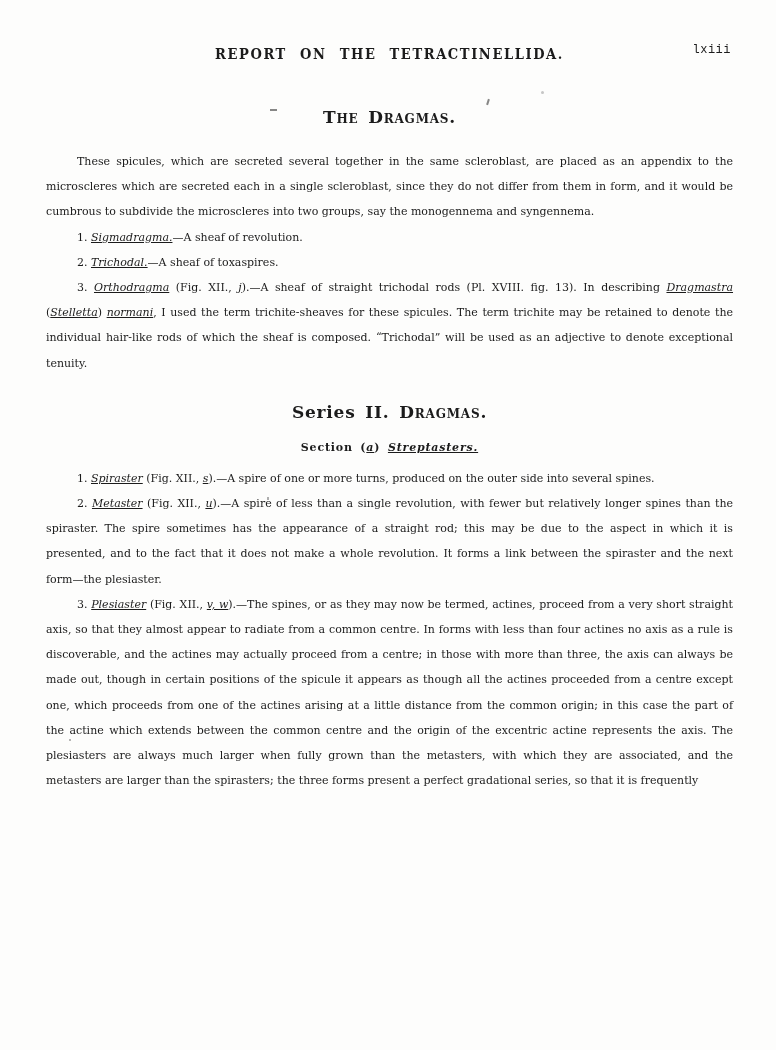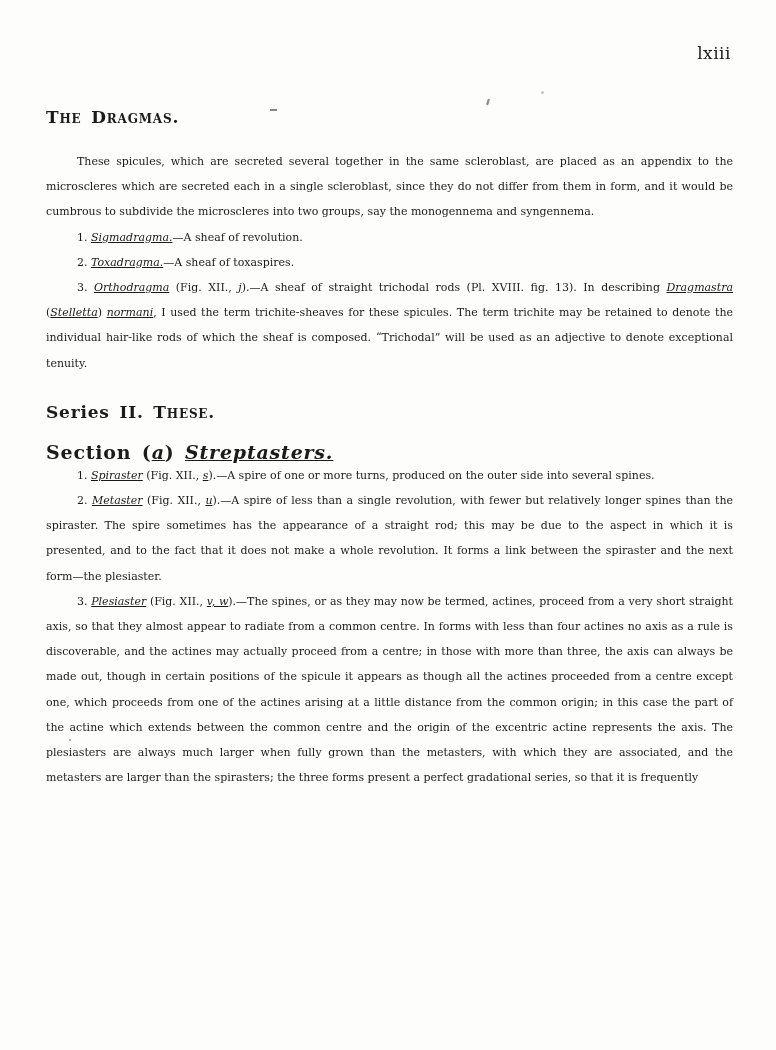--- a/index.html
+++ b/index.html
@@ -28,33 +28,35 @@
     font-size: 14.5px;
     letter-spacing: 1.6px;
     word-spacing: 7px;
     font-weight: 700;
     font-stretch: condensed;
   }
   .folio {
     position: absolute;
     right: 2px;
     top: -1px;
-    font-size: 17px;
+    font-size: 12px;
     letter-spacing: 0.5px;
+    font-family: Liberation Mono, monospace;
   }
   .heading-center {
+    text-align: center;
     font-weight: 700;
     font-size: 17px;
     letter-spacing: 0.8px;
     word-spacing: 3px;
-    margin: 0;
+    margin: 12px;
   }
   .h-dragmas   { margin-top: 41px; }
   .h-series    { margin-top: 26px; font-weight: 700; }
-  .h-section   { margin-top: 19px; font-weight: 700; font-size: 19px; }
+  .h-section   { margin-top: 19px; font-weight: 700; font-size: 11px; }
   .body-text {
     font-size: 11px;
     line-height: 25.2px;
     text-align: justify;
     margin: 0;
   }
   .indent { text-indent: 31px; }
   .para-gap { margin-top: 22px; }
   .it { font-style: italic; text-decoration: underline; }
   .sc { font-variant: small-caps; }
@@ -69,40 +71,41 @@
   .speck-dot1  { left: 541px; top: 91px;  width: 3px;  height: 3px; border-radius: 50%; opacity: 0.35; }
   .speck-dot2  { left: 267px; top: 497px; width: 2px;  height: 3px; opacity: 0.5; }
   .speck-dot3  { left: 69px;  top: 739px; width: 2px;  height: 2px; opacity: 0.45; }
 </style>
 </head>
 <body>
 
 <div class="page">
 
   <div class="running-head">
+    <span class="running-title">REPORT ON THE TETRACTINELLIDA.</span>
     <span class="folio">lxiii</span>
   </div>
 
   <div class="speck speck-dash"></div>
   <div class="speck speck-tick"></div>
   <div class="speck speck-dot1"></div>
   <div class="speck speck-dot2"></div>
   <div class="speck speck-dot3"></div>
 
   <h2 class="heading-center h-dragmas"><span class="sc">The Dragmas.</span></h2>
 
   <p class="body-text indent para-gap"><span>These spicules, which are secreted several together in the same scleroblast, are placed as an appendix to the microscleres which are secreted each in a single scleroblast, since they do not differ from them in form, and it would be cumbrous to subdivide the microscleres into two groups, say the monogennema and syngennema.</span></p>
 
   <p class="body-text indent"><span>1. </span><span class="it">Sigmadragma.</span><span>—A sheaf of revolution.</span></p>
 
-  <p class="body-text indent"><span>2. </span><span class="it">Toxadragma.</span><span>—A sheaf of toxaspires.</span></p>
+  <p class="body-text indent"><span>2. </span><span class="it">Trichodal.</span><span>—A sheaf of toxaspires.</span></p>
 
   <p class="body-text indent"><span>3. </span><span class="it">Orthodragma</span><span> (Fig. XII., </span><span class="it">j</span><span>).—A sheaf of straight trichodal rods (Pl. XVIII. fig. 13). In describing </span><span class="it">Dragmastra</span><span> (</span><span class="it">Stelletta</span><span>) </span><span class="it">normani</span><span>, I used the term trichite-sheaves for these spicules.  The term trichite may be retained to denote the individual hair-like rods of which the sheaf is composed.  “Trichodal” will be used as an adjective to denote exceptional tenuity.</span></p>
 
-  <h2 class="heading-center h-series"><span>Series II. </span><span class="sc">These.</span></h2>
+  <h2 class="heading-center h-series"><span>Series II. </span><span class="sc">Dragmas.</span></h2>
 
   <h3 class="heading-center h-section"><span>Section (</span><span class="it">a</span><span>) </span><span class="it">Streptasters.</span></h3>
 
 
   <p class="body-text indent"><span>1. </span><span class="it">Spiraster</span><span> (Fig. XII., </span><span class="it">s</span><span>).—A spire of one or more turns, produced on the outer side into several spines.</span></p>
 
   <p class="body-text indent"><span>2. </span><span class="it">Metaster</span><span> (Fig. XII., </span><span class="it">u</span><span>).—A spire of less than a single revolution, with fewer but relatively longer spines than the spiraster.  The spire sometimes has the appearance of a straight rod; this may be due to the aspect in which it is presented, and to the fact that it does not make a whole revolution.  It forms a link between the spiraster and the next form—the plesiaster.</span></p>
 
   <p class="body-text indent"><span>3. </span><span class="it">Plesiaster</span><span> (Fig. XII., </span><span class="it">v, w</span><span>).—The spines, or as they may now be termed, actines, proceed from a very short straight axis, so that they almost appear to radiate from a common centre.  In forms with less than four actines no axis as a rule is discoverable, and the actines may actually proceed from a centre; in those with more than three, the axis can always be made out, though in certain positions of the spicule it appears as though all the actines proceeded from a centre except one, which proceeds from one of the actines arising at a little distance from the common origin; in this case the part of the actine which extends between the common centre and the origin of the excentric actine represents the axis.  The plesiasters are always much larger when fully grown than the metasters, with which they are associated, and the metasters are larger than the spirasters; the three forms present a perfect gradational series, so that it is frequently</span></p>
 

